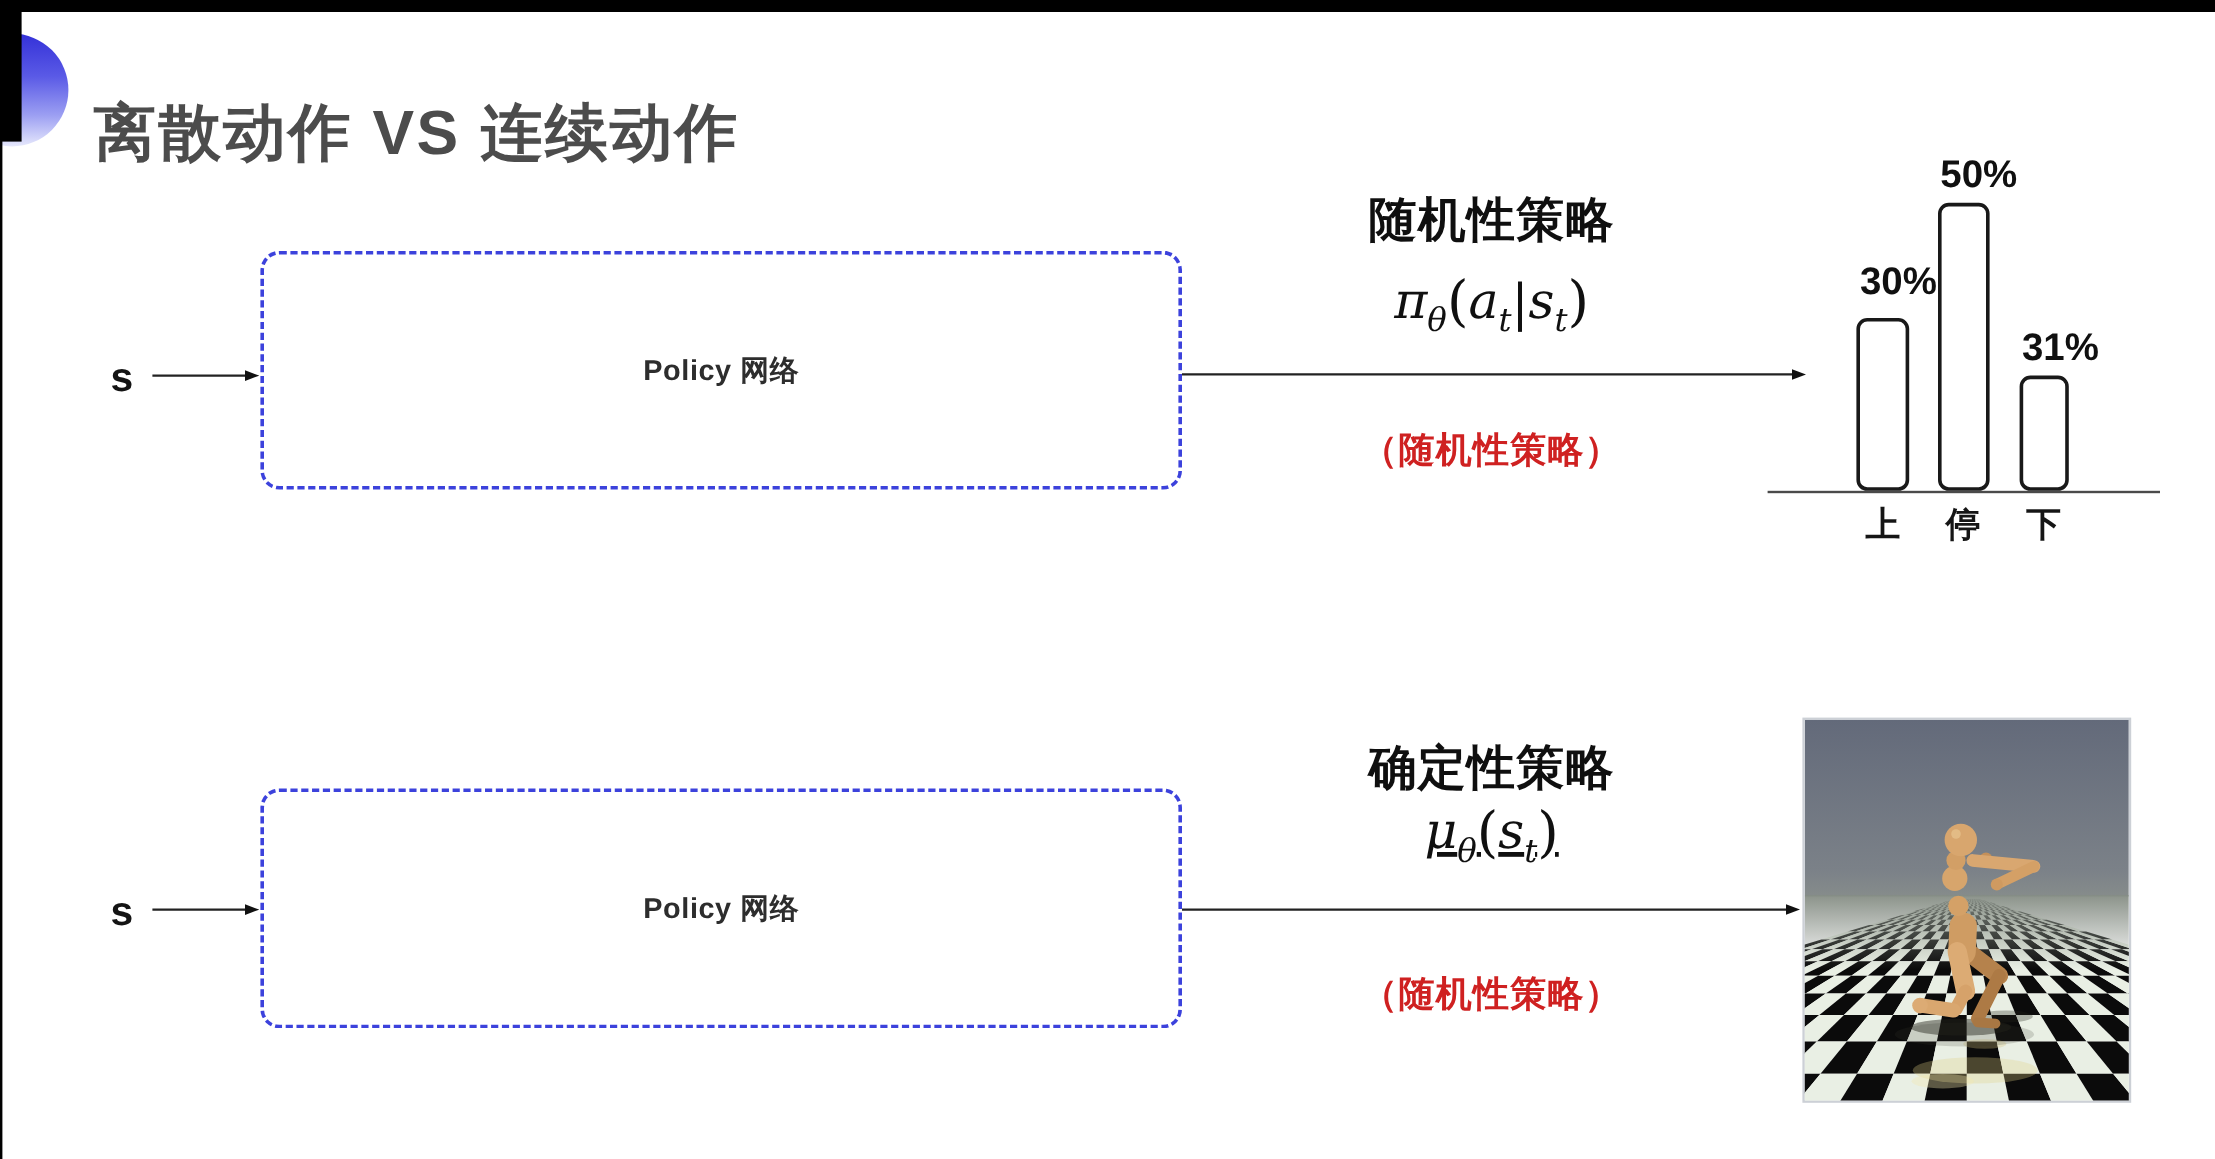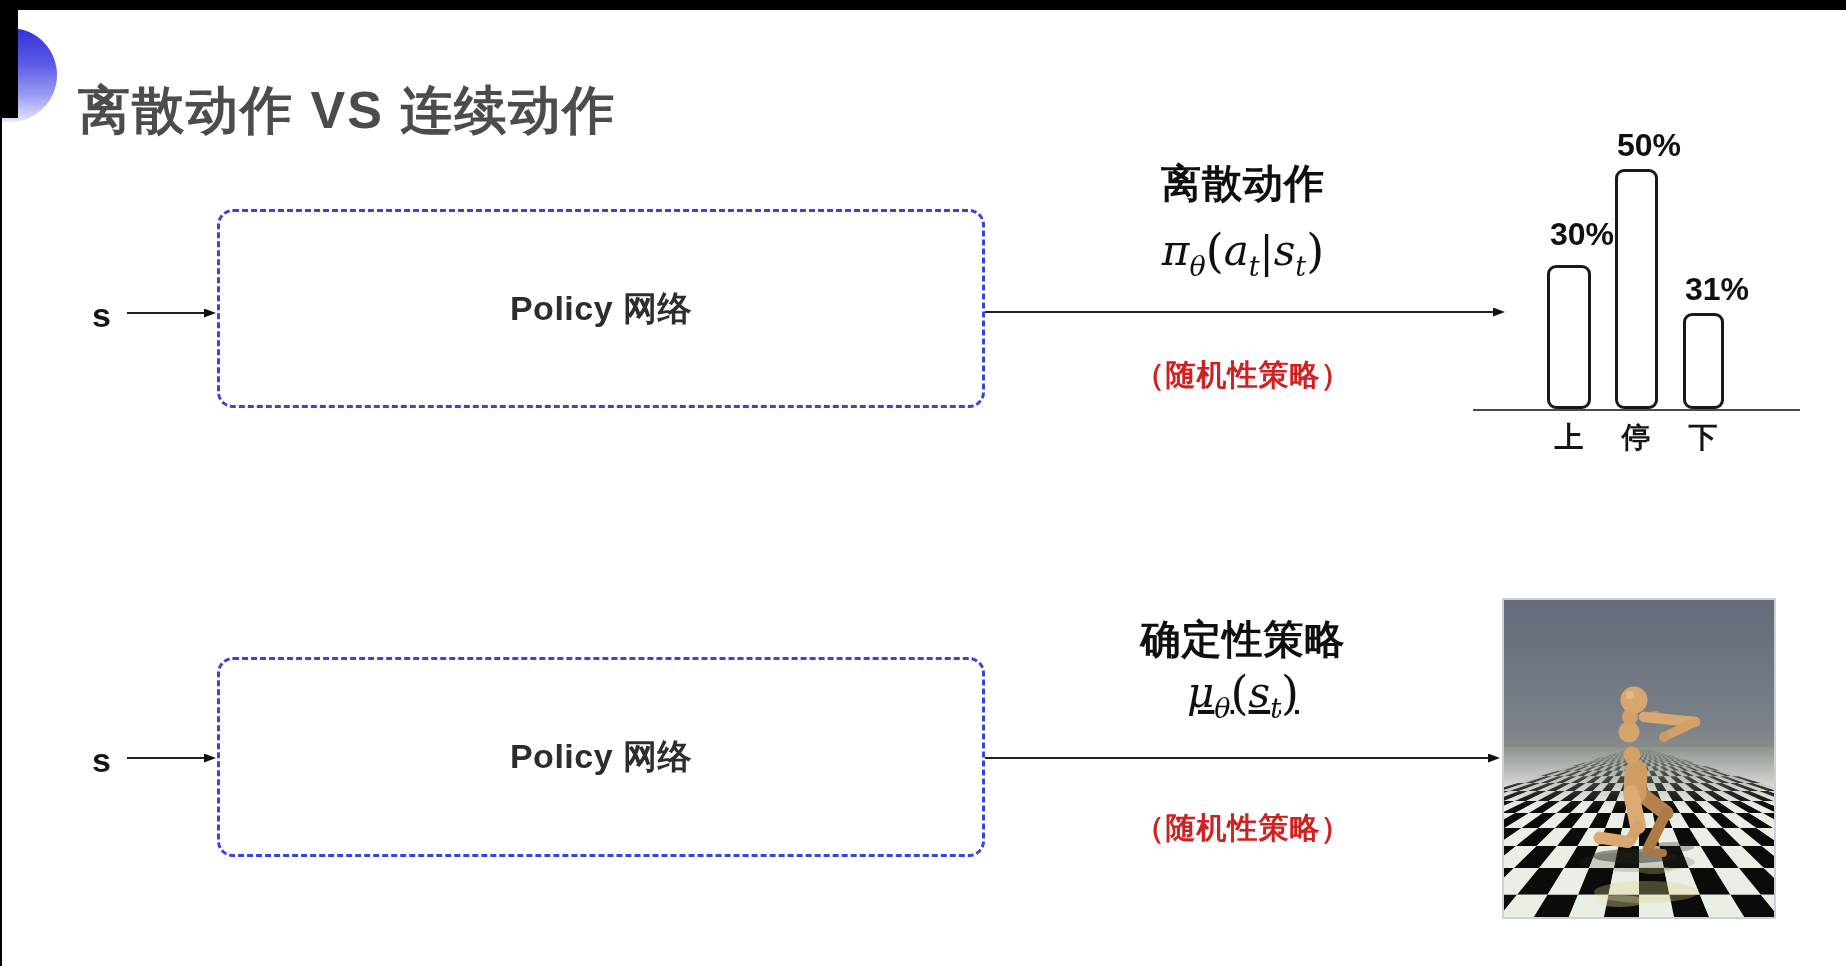--- a/index.html
+++ b/index.html
@@ -11,21 +11,21 @@
   .frame-left-sliver{left:0;top:0;width:2px;height:966px;background:#000;}
   .frame-left-corner{left:0;top:0;width:18px;height:118px;background:#000;}
   
   .title-bullet{left:-37px;top:28px;width:94px;height:94px;border-radius:50%;
     background:linear-gradient(180deg,#3431d8 0%,#5a5ae6 38%,#9b9ef2 72%,#e6e8fc 100%);}
   .page-title{left:78px;top:34px;font-size:52px;font-weight:600;color:#4c4c4c;letter-spacing:2px;white-space:nowrap;margin-top:42px;}
   
   .s-label{font-size:34px;font-weight:600;color:#141414;}
   .policy-box{width:768px;height:199px;border:3px dashed #3c42dc;border-radius:16px;
     display:flex;align-items:center;justify-content:center;background:transparent;box-sizing:border-box;}
-  .policy-box-label{font-size:34px;font-weight:600;color:#2d2d2d;letter-spacing:0.5px;}
+  .policy-box-label{font-size:24px;font-weight:600;color:#2d2d2d;letter-spacing:0.5px;}
   .annot{left:1078px;width:330px;text-align:center;}
   .policy-type{font-size:40px;font-weight:700;color:#0f0f0f;letter-spacing:1px;}
   .formula{font-family:"DejaVu Serif",serif;font-size:42px;color:#101010;white-space:nowrap;}
   .fit{font-style:italic;}
   .fsub{font-style:italic;font-size:27px;vertical-align:-11px;}
   .fpar{font-style:normal;font-size:46px;vertical-align:-2px;}
   .fbar{font-style:normal;font-size:42px;vertical-align:-2px;}
   .action-note{font-size:30px;font-weight:700;color:#cf2121;letter-spacing:1px;}
   
   .chart{left:1473px;top:100px;width:327px;height:360px;}
@@ -57,21 +57,21 @@
   <line x1="127" y1="313" x2="205" y2="313" stroke="#222" stroke-width="1.8" marker-end="url(#ah)"></line>
   <line x1="985" y1="312" x2="1494" y2="312" stroke="#222" stroke-width="1.8" marker-end="url(#ah)"></line>
   <line x1="127" y1="758" x2="205" y2="758" stroke="#222" stroke-width="1.8" marker-end="url(#ah)"></line>
   <line x1="985" y1="758" x2="1489" y2="758" stroke="#222" stroke-width="1.8" marker-end="url(#ah)"></line>
 </svg>
 
 <div class="abs s-label" style="left:92px;top:296px;">s</div>
 <div class="abs policy-box" style="left:217px;top:209px;">
   <span class="policy-box-label">Policy 网络</span>
 </div>
-<div class="abs annot policy-type" style="top:156px;">离散动作</div>
+<div class="abs annot policy-type" style="top:156px;">随机性策略</div>
 <div class="abs annot formula" style="top:224px;"><span class="fit">π</span><span class="fsub">θ</span><span class="fpar">(</span><span class="fit">a</span><span class="fsub">t</span><span class="fbar">|</span><span class="fit">s</span><span class="fsub">t</span><span class="fpar">)</span></div>
 <div class="abs annot action-note" style="top:355px;">（随机性策略）</div>
 
 <div class="abs chart">
   <div class="abs chart-baseline"></div>
   <div class="abs bar" style="left: 74px; width: 44px; height: 144px; top: 165px;"></div>
   <div class="abs bar" style="left: 142px; width: 43px; height: 240px; top: 69px;"></div>
   <div class="abs bar" style="left: 210px; width: 41px; height: 96px; top: 213px;"></div>
   <div class="abs bar-value" style="left: 51px; top: 116px;">30%</div>
   <div class="abs bar-value" style="left: 118px; top: 27px;">50%</div>

